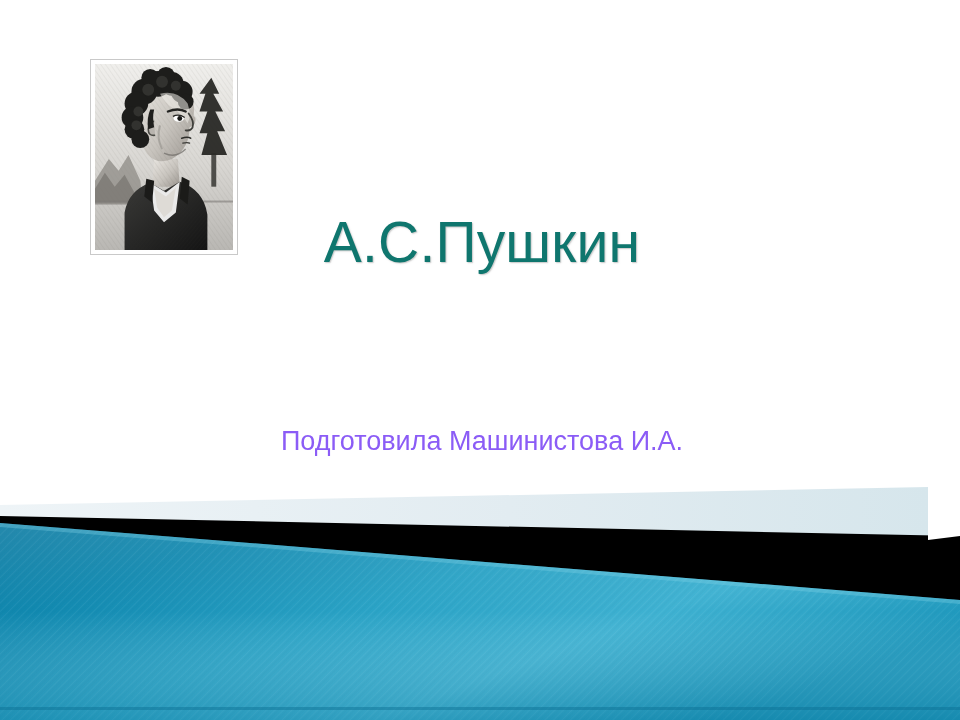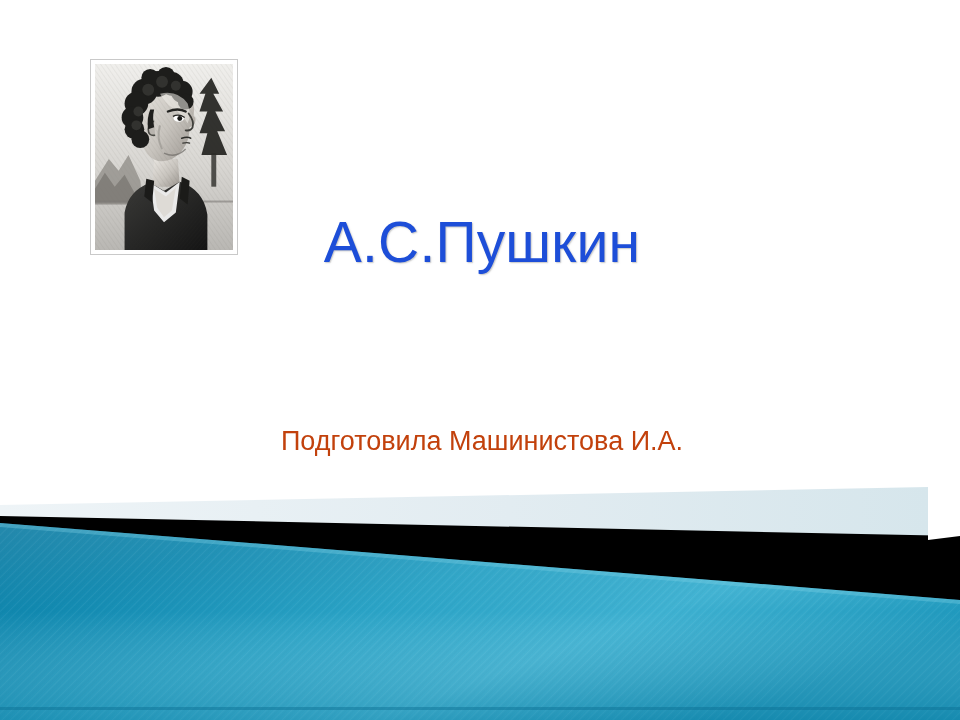--- a/index.html
+++ b/index.html
@@ -50,39 +50,39 @@
     position: absolute;
     left: 40px;
     top: 206px;
     width: 884px;
     text-align: center;
   }
   .title-line {
     font-size: 57px;
     line-height: 73px;
     font-weight: 400;
-    color: #1d4ed8;
+    color: #0f766e;
     letter-spacing: 0.2px;
     white-space: nowrap;
     text-shadow: 1px 1px 1.5px rgba(150,150,150,0.55);
   }
 
   
   .subtitle-block {
     position: absolute;
     left: 40px;
     top: 424px;
     width: 884px;
     text-align: center;
   }
   .subtitle-text {
     font-size: 27px;
     line-height: 34px;
     font-weight: 400;
-    color: #c2410c;
+    color: #8b5cf6;
   }
 
   
   .deco {
     position: absolute;
     left: 0;
     top: 0;
     width: 960px;
     height: 720px;
     pointer-events: none;

